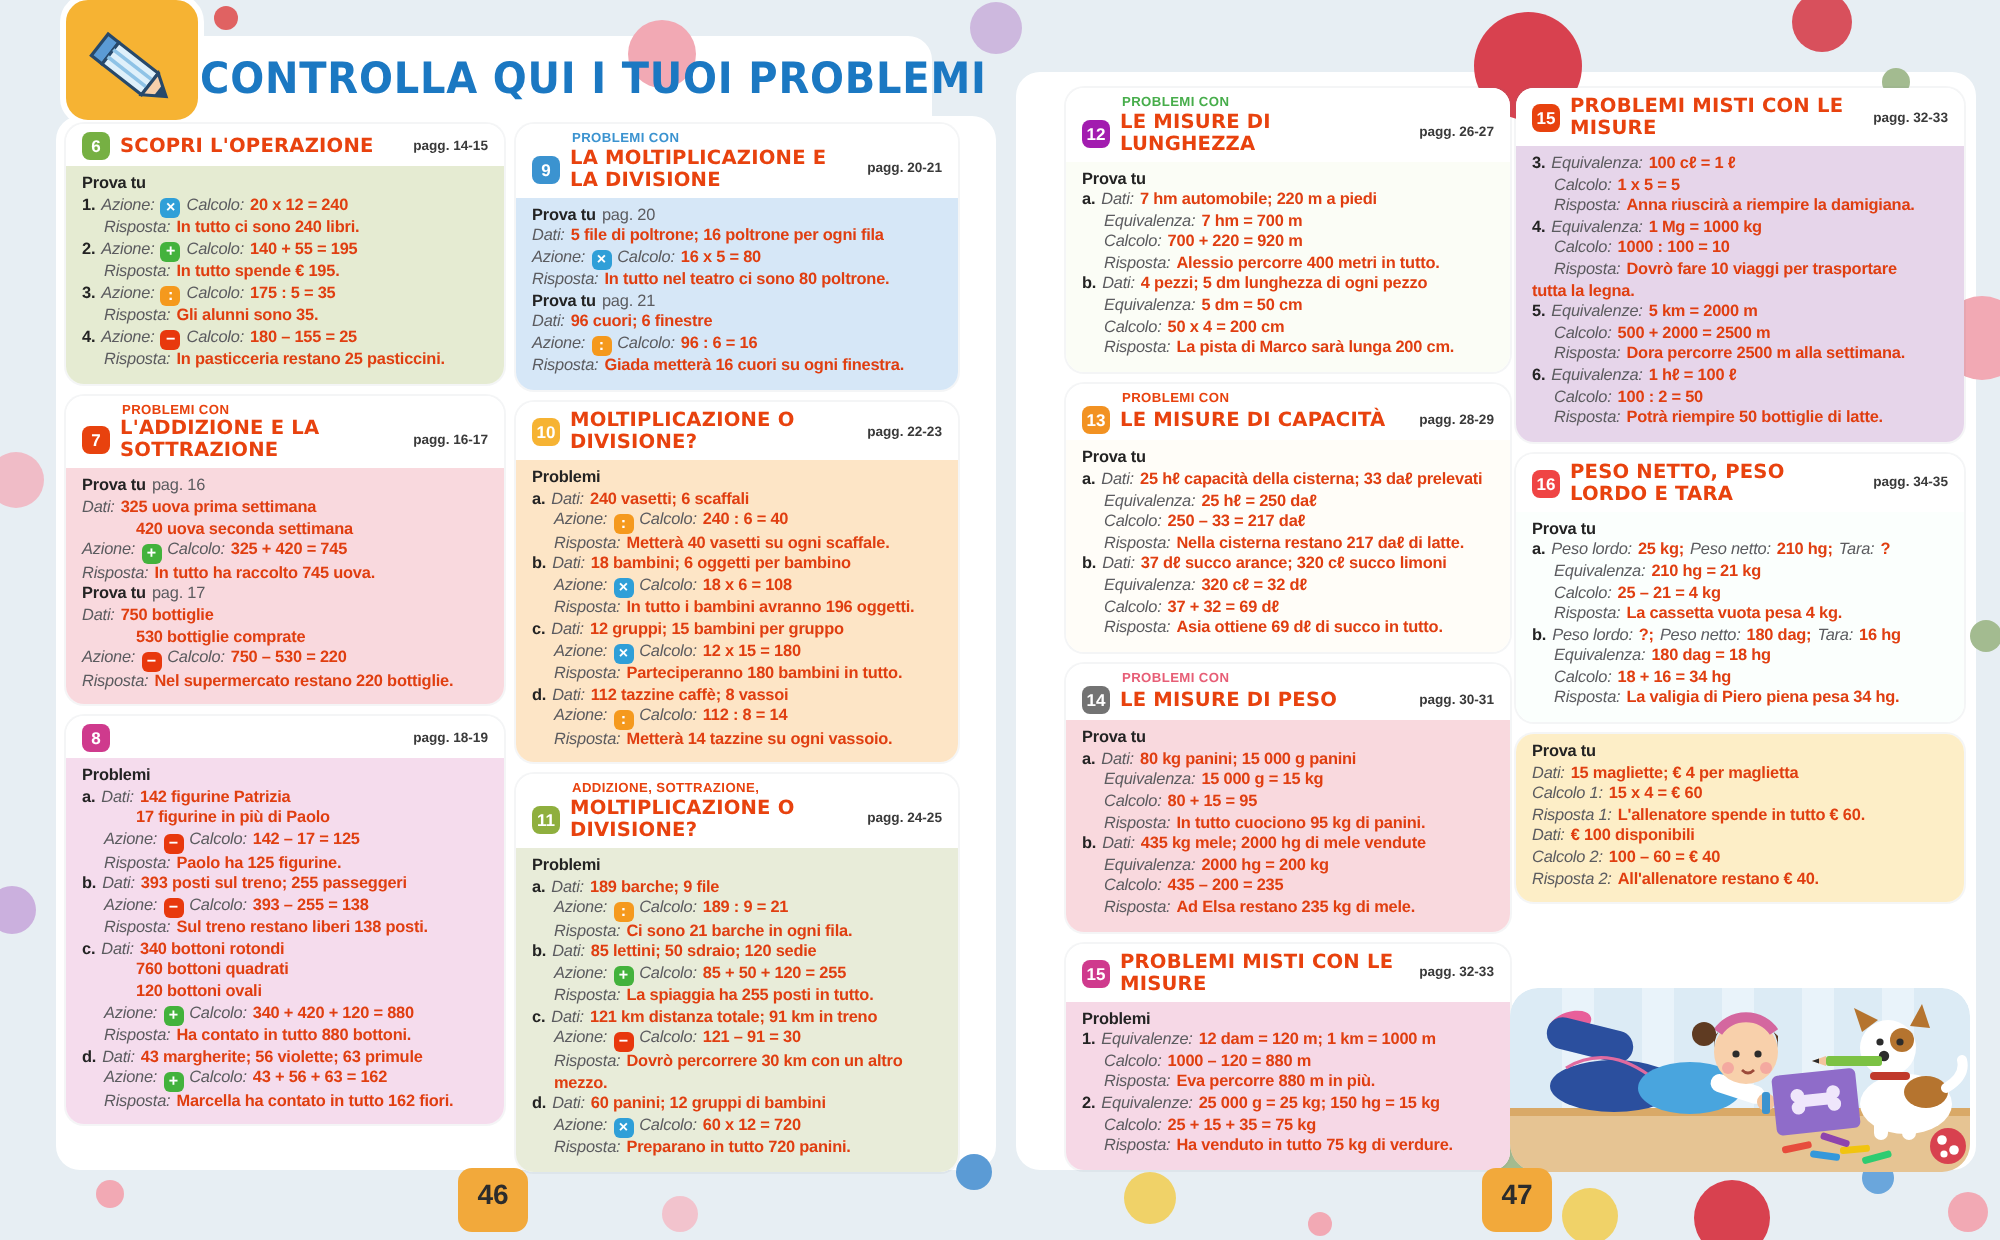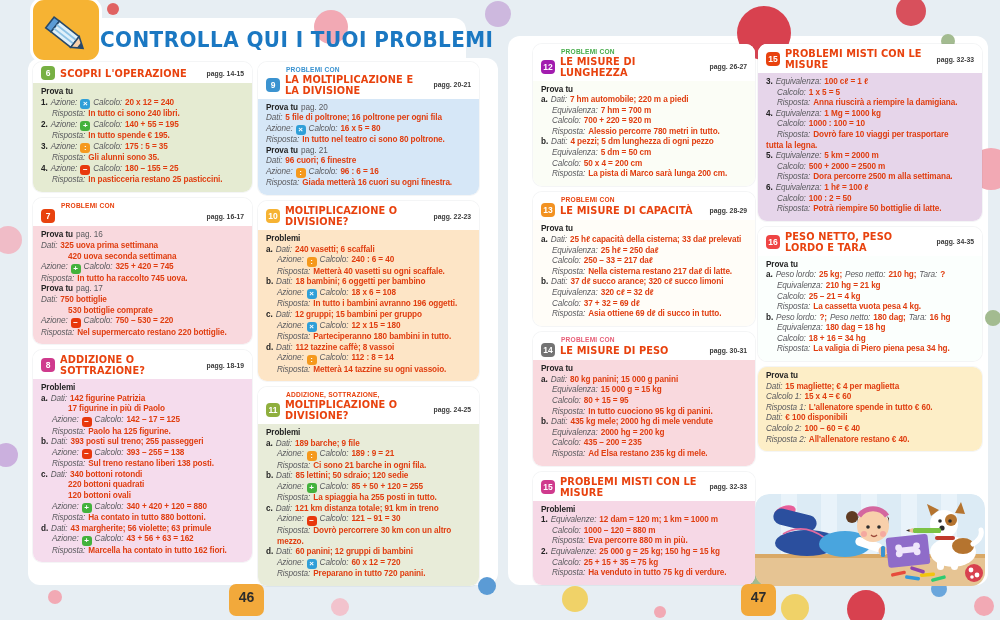--- a/index.html
+++ b/index.html
@@ -106,55 +106,55 @@
           <div class="line ind1"><span class="sl">Risposta:</span><span class="sv">Gli alunni sono 35.</span></div>
           <div class="line"><span class="sb">4.</span><span class="sl">Azione:</span><span class="op" style="background:#e8380d">−</span><span class="sl">Calcolo:</span><span class="sv">180 – 155 = 25</span></div>
           <div class="line ind1"><span class="sl">Risposta:</span><span class="sv">In pasticceria restano 25 pasticcini.</span></div>
         </div>
       </div>
       <div class="card">
         <div class="card-header">
           <div class="eyebrow" style="color:#e8420e">PROBLEMI CON</div>
           <div class="hrow">
             <span class="badge" style="background:#e8420e">7</span>
+            <span class="h-title">L'ADDIZIONE E LA SOTTRAZIONE</span>
             <span class="pagg">pagg. 16-17</span>
           </div>
         </div>
         <div class="card-body" style="background:#f9d9de">
           <div class="line"><span class="sb">Prova tu</span><span class="sp">pag. 16</span></div>
           <div class="line"><span class="sl">Dati:</span><span class="sv">325 uova prima settimana</span></div>
           <div class="line ind2"><span class="sv">420 uova seconda settimana</span></div>
           <div class="line"><span class="sl">Azione:</span><span class="op" style="background:#43b23c">+</span><span class="sl">Calcolo:</span><span class="sv">325 + 420 = 745</span></div>
           <div class="line"><span class="sl">Risposta:</span><span class="sv">In tutto ha raccolto 745 uova.</span></div>
           <div class="line"><span class="sb">Prova tu</span><span class="sp">pag. 17</span></div>
           <div class="line"><span class="sl">Dati:</span><span class="sv">750 bottiglie</span></div>
           <div class="line ind2"><span class="sv">530 bottiglie comprate</span></div>
           <div class="line"><span class="sl">Azione:</span><span class="op" style="background:#e8380d">−</span><span class="sl">Calcolo:</span><span class="sv">750 – 530 = 220</span></div>
           <div class="line"><span class="sl">Risposta:</span><span class="sv">Nel supermercato restano 220 bottiglie.</span></div>
         </div>
       </div>
       <div class="card">
         <div class="card-header">
           <div class="hrow">
             <span class="badge" style="background:#cf3a8d">8</span>
-            <span class="h-title">ADDIZIONE O SOTTRAZIONE?</span>
             <span class="pagg">pagg. 18-19</span>
           </div>
         </div>
         <div class="card-body" style="background:#f5dced">
           <div class="line"><span class="sb">Problemi</span></div>
           <div class="line"><span class="sb">a.</span><span class="sl">Dati:</span><span class="sv">142 figurine Patrizia</span></div>
           <div class="line ind2"><span class="sv">17 figurine in più di Paolo</span></div>
           <div class="line ind1"><span class="sl">Azione:</span><span class="op" style="background:#e8380d">−</span><span class="sl">Calcolo:</span><span class="sv">142 – 17 = 125</span></div>
           <div class="line ind1"><span class="sl">Risposta:</span><span class="sv">Paolo ha 125 figurine.</span></div>
           <div class="line"><span class="sb">b.</span><span class="sl">Dati:</span><span class="sv">393 posti sul treno; 255 passeggeri</span></div>
           <div class="line ind1"><span class="sl">Azione:</span><span class="op" style="background:#e8380d">−</span><span class="sl">Calcolo:</span><span class="sv">393 – 255 = 138</span></div>
           <div class="line ind1"><span class="sl">Risposta:</span><span class="sv">Sul treno restano liberi 138 posti.</span></div>
           <div class="line"><span class="sb">c.</span><span class="sl">Dati:</span><span class="sv">340 bottoni rotondi</span></div>
-          <div class="line ind2"><span class="sv">220 bottoni quadrati</span></div>
+          <div class="line ind2"><span class="sv">760 bottoni quadrati</span></div>
           <div class="line ind2"><span class="sv">120 bottoni ovali</span></div>
           <div class="line ind1"><span class="sl">Azione:</span><span class="op" style="background:#43b23c">+</span><span class="sl">Calcolo:</span><span class="sv">340 + 420 + 120 = 880</span></div>
           <div class="line ind1"><span class="sl">Risposta:</span><span class="sv">Ha contato in tutto 880 bottoni.</span></div>
           <div class="line"><span class="sb">d.</span><span class="sl">Dati:</span><span class="sv">43 margherite; 56 violette; 63 primule</span></div>
           <div class="line ind1"><span class="sl">Azione:</span><span class="op" style="background:#43b23c">+</span><span class="sl">Calcolo:</span><span class="sv">43 + 56 + 63 = 162</span></div>
           <div class="line ind1"><span class="sl">Risposta:</span><span class="sv">Marcella ha contato in tutto 162 fiori.</span></div>
         </div>
       </div>
     </div>
   <div class="col col2">
@@ -237,21 +237,21 @@
             <span class="badge" style="background:#a21caf">12</span>
             <span class="h-title">LE MISURE DI LUNGHEZZA</span>
             <span class="pagg">pagg. 26-27</span>
           </div>
         </div>
         <div class="card-body" style="background:#fbfdf6">
           <div class="line"><span class="sb">Prova tu</span></div>
           <div class="line"><span class="sb">a.</span><span class="sl">Dati:</span><span class="sv">7 hm automobile; 220 m a piedi</span></div>
           <div class="line ind1"><span class="sl">Equivalenza:</span><span class="sv">7 hm = 700 m</span></div>
           <div class="line ind1"><span class="sl">Calcolo:</span><span class="sv">700 + 220 = 920 m</span></div>
-          <div class="line ind1"><span class="sl">Risposta:</span><span class="sv">Alessio percorre 780 metri in tutto.</span></div>
+          <div class="line ind1"><span class="sl">Risposta:</span><span class="sv">Alessio percorre 400 metri in tutto.</span></div>
           <div class="line"><span class="sb">b.</span><span class="sl">Dati:</span><span class="sv">4 pezzi; 5 dm lunghezza di ogni pezzo</span></div>
           <div class="line ind1"><span class="sl">Equivalenza:</span><span class="sv">5 dm = 50 cm</span></div>
           <div class="line ind1"><span class="sl">Calcolo:</span><span class="sv">50 x 4 = 200 cm</span></div>
           <div class="line ind1"><span class="sl">Risposta:</span><span class="sv">La pista di Marco sarà lunga 200 cm.</span></div>
         </div>
       </div>
       <div class="card">
         <div class="card-header">
           <div class="eyebrow" style="color:#e8420e">PROBLEMI CON</div>
           <div class="hrow">

